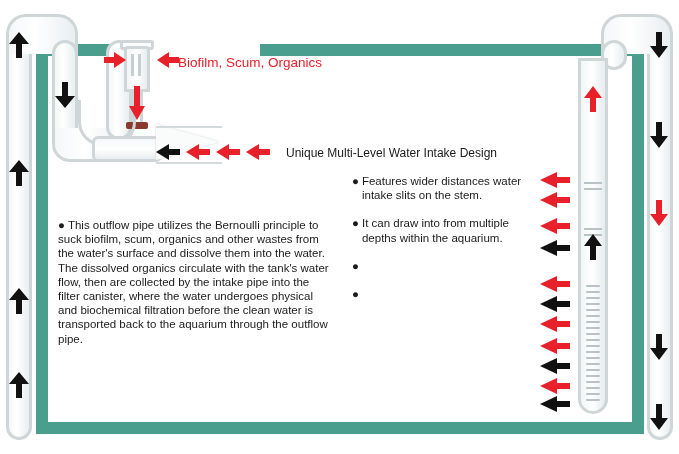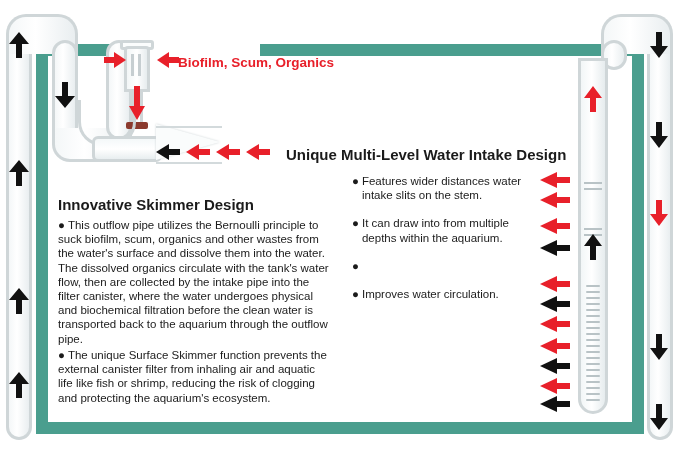--- a/index.html
+++ b/index.html
@@ -100,24 +100,24 @@
     border-left:none;border-right:none;
     transform:none;background:transparent;
   }
 
   
   .ar{position:absolute;}
   .ar svg{display:block;}
 
   
   .label-red{
-    position:absolute;color:#e8202a;font-weight:bold;font-size:13.5px;white-space:nowrap;
+    position:absolute;color:#e8202a;font-weight:normal;font-size:13.5px;white-space:nowrap;
   }
   .heading{
-    position:absolute;color:#1b1b1b;font-weight:bold;font-size:15px;white-space:nowrap;
+    position:absolute;color:#1b1b1b;font-weight:normal;font-size:12px;white-space:nowrap;
   }
   .para{
     position:absolute;color:#1b1b1b;font-size:11.5px;line-height:14.2px;
   }
   .bullet-list{position:absolute;}
   .bullet{
     display:flex;align-items:flex-start;margin-bottom:14px;font-size:11.5px;line-height:14.2px;color:#1b1b1b;
   }
   .bullet .dot{margin-right:3px;font-size:11.5px;line-height:14.2px;}
 </style>
@@ -332,39 +332,36 @@
       </svg>
   </div>
   <div class="ar" style="left:650px;top:404px;">
     <svg width="18" height="26" viewBox="0 0 18 26">
         <polygon points="9,26 0,14 6,14 6,0 12,0 12,14 18,14" fill="#111111"></polygon>
       </svg>
   </div>
 
   <div class="label-red" style="left:178px;top:55px;">Biofilm, Scum, Organics</div>
 
-  <div class="heading" style="left:58px;top:196px;">Innovative Skimmer Design</div>
 
   <div class="para" style="left:58px;top:218px;width:272px;">● This outflow pipe utilizes the Bernoulli principle to suck biofilm, scum, organics and other wastes from the water's surface and dissolve them into the water. The dissolved organics circulate with the tank's water flow, then are collected by the intake pipe into the filter canister, where the water undergoes physical and biochemical filtration before the clean water is transported back to the aquarium through the outflow pipe.</div>
 
-  <div class="para" style="left:58px;top:348px;width:272px;">● The unique Surface Skimmer function prevents the external canister filter from inhaling air and aquatic life like fish or shrimp, reducing the risk of clogging and protecting the aquarium's ecosystem.</div>
 
   <div class="heading" style="left:286px;top:146px;">Unique Multi-Level Water Intake Design</div>
 
   <div class="bullet-list" style="left:352px;top:174px;width:186px;">
     <div class="bullet">
       <span class="dot">●</span>
       <span>Features wider distances water intake slits on the stem.</span>
     </div>
     <div class="bullet">
       <span class="dot">●</span>
       <span>It can draw into from multiple depths within the aquarium.</span>
     </div>
     <div class="bullet">
       <span class="dot">●</span>
     </div>
     <div class="bullet">
       <span class="dot">●</span>
-      <span>Improves water circulation.</span>
     </div>
   </div>
 
 </div>
 
 </body></html>

